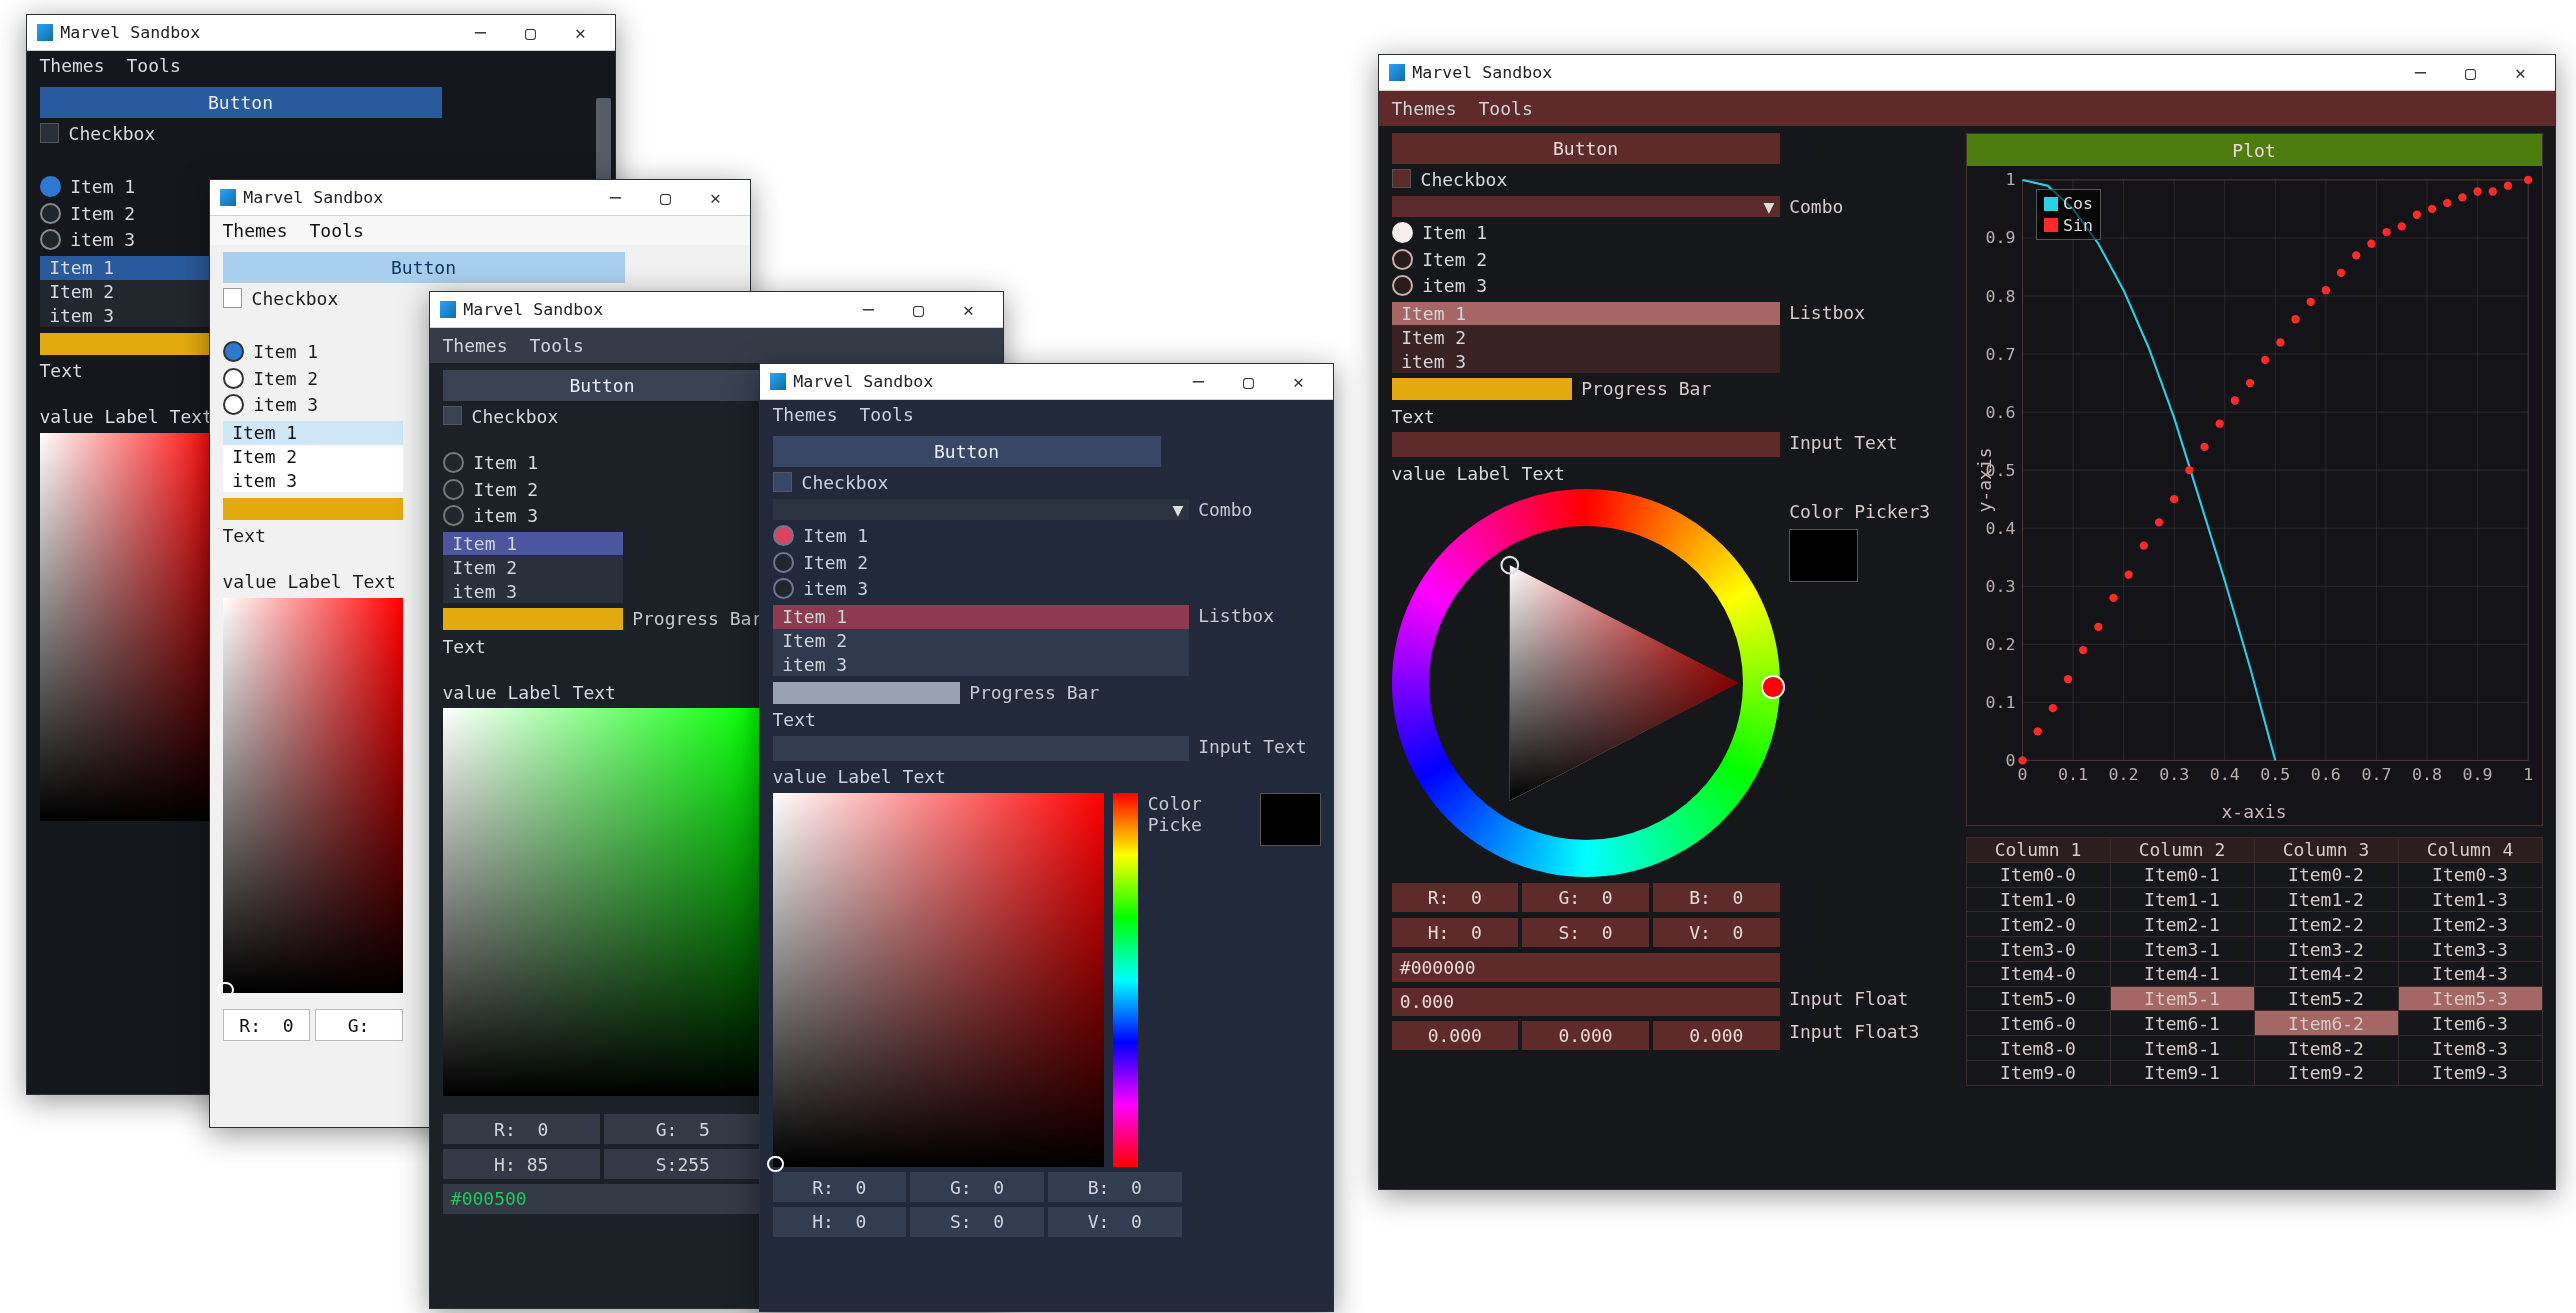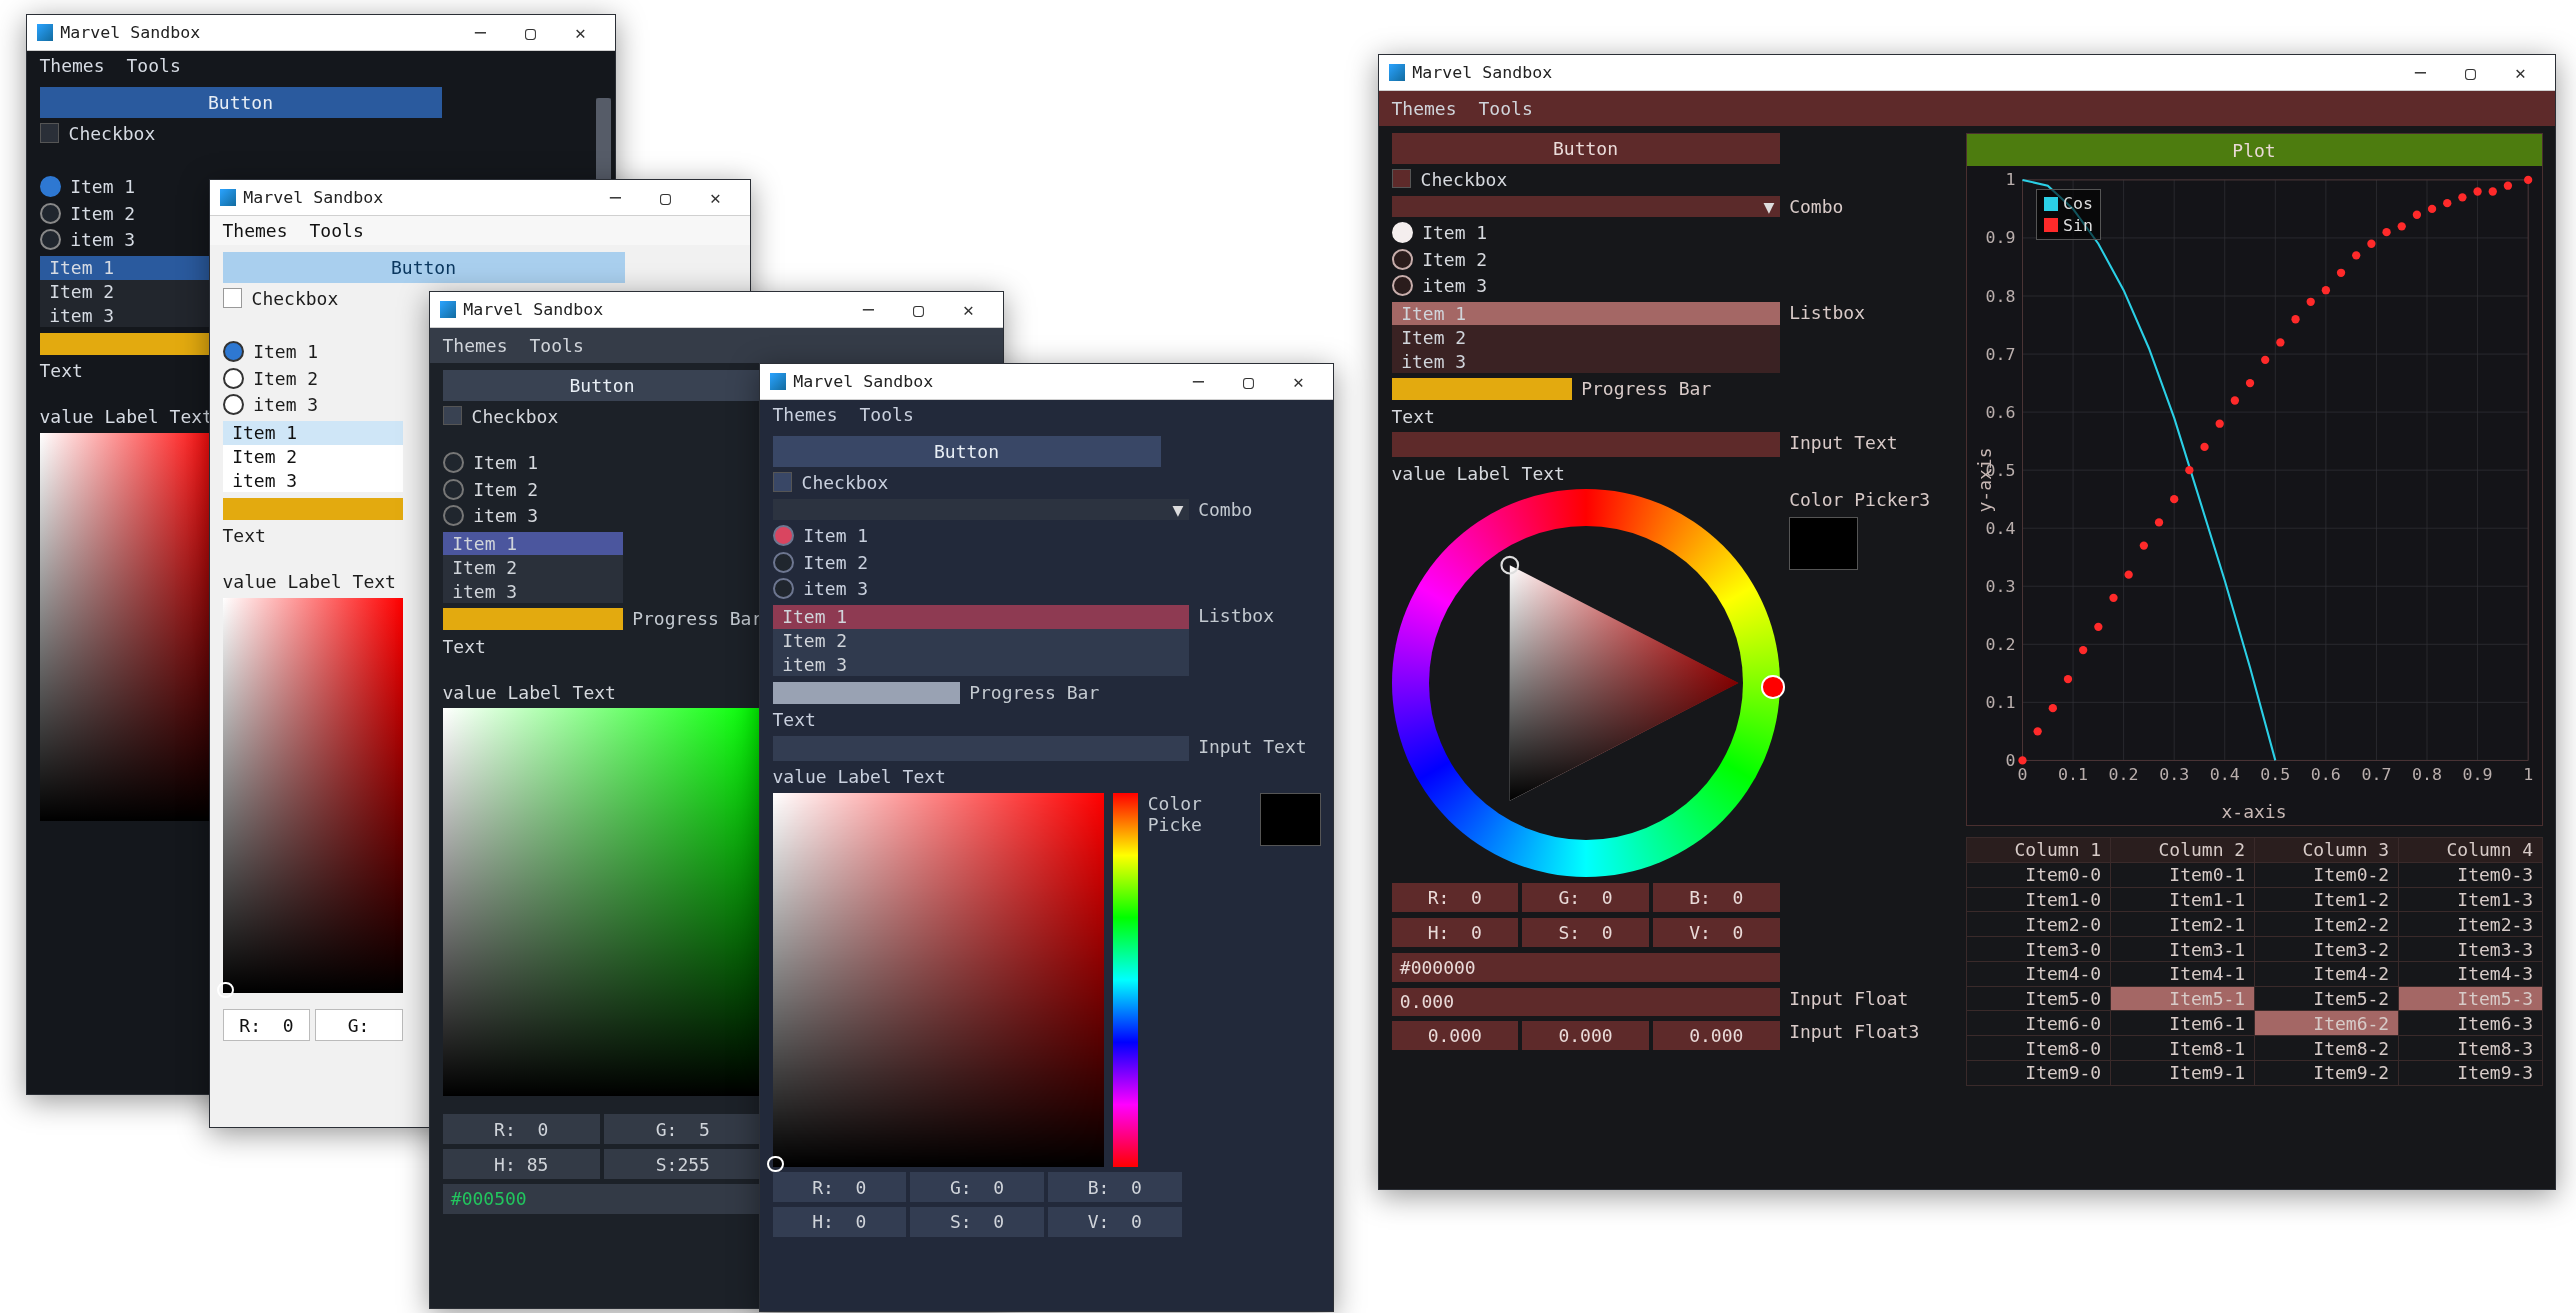--- a/index.html
+++ b/index.html
@@ -195,21 +195,21 @@
     position:absolute; display:flex; flex-direction:column;
     background:rgba(0,0,0,.6); padding:4.2px 7px; gap:2.8px;
     border:0.7px solid #555;
   }
   .legend .lrow { display:flex; align-items:center; gap:5.5px; color:#ddd; font-size:16.6px; }
   .legend .sq { width:14px; height:14px; }
 
   
   table.datagrid { width:100%; border-collapse:collapse; font-size:18px; }
   table.datagrid th, table.datagrid td {
-    border:0.7px solid #3a2a2a; padding:1.4px 8.3px; text-align:right;
+    border:0.7px solid #3a2a2a; padding:1.4px 8.3px; text-align:center;
     color:#d7cbc8; font-weight:normal;
   }
   table.datagrid th { background:#2a1e1e; }
   td.cell-sel { background:#a46765; }
 
   .scrollbar-v {
     position:absolute; right:4.2px; top:83px; width:15.2px;
     background:#2a2e36;
   }
   .scrollbar-v .thumb {
@@ -535,21 +535,21 @@
                 <stop offset="0" stop-color="rgba(0,0,0,0)"></stop>
                   <stop offset="1" stop-color="#000"></stop>
               </linearGradient>
             </defs>
             <polygon points="170,110 500,280 170,450" fill="url(#triA)"></polygon>
             <polygon points="170,110 500,280 170,450" fill="url(#triB)"></polygon>
             <circle cx="170" cy="110" r="12" fill="none" stroke="#ddd" stroke-width="3"></circle>
           </svg>
           <div style="position:absolute; right:-5.5px; top:186px; width:23.6px; height:23.6px; border-radius:50%; border:2.8px solid #fff; background:#ff0000;"></div>
         </div>
-        <div style="display:flex; flex-direction:column; gap:7px;">
+        <div style="display:flex; flex-direction:column; gap:7px;margin-top:12px;">
           <span class="field-label">Color Picker3</span>
           <div class="swatch"></div>
         </div>
       </div>
 
       <div class="triplet" style="width:388px;">
         <div><span>R:</span>&nbsp;&nbsp;<span>0</span></div>
         <div><span>G:</span>&nbsp;&nbsp;<span>0</span></div>
         <div><span>B:</span>&nbsp;&nbsp;<span>0</span></div>
       </div>

